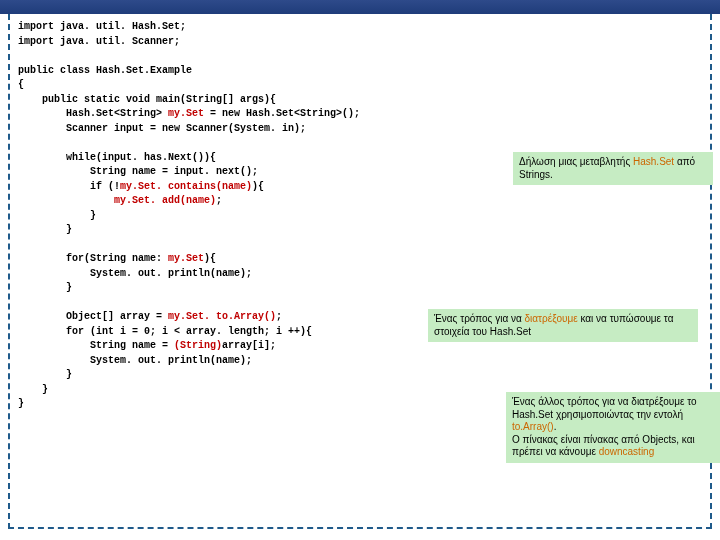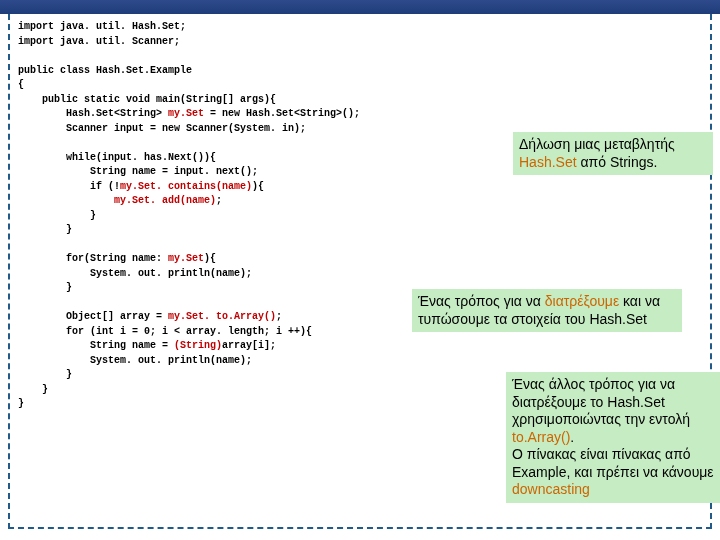--- a/index.html
+++ b/index.html
@@ -30,23 +30,24 @@
     font-size: 10px;
     line-height: 1.45;
     white-space: pre;
     color: #000;
   }
   .hl-red { color: #c00000; }
   .callout {
     position: absolute;
     background: #c6ecc3;
     padding: 4px 6px;
-    font-size: 14px;
+    font-size: 10px;
     line-height: 1.25;
     color: #000;
+    margin-top: 20px;
   }
   .callout .orange { color: #cc6600; }
 </style>
 </head>
 <body>
 
 <div class="header-bar"></div>
 
 <div class="slide">
 
@@ -76,22 +77,22 @@
 <span>            System. out. println(name);</span>
 <span>        }</span>
 <span>    }</span>
 <span>}</span></div>
 
 <div class="callout" style="left:503px; top:118px; width:188px;">
   <span>Δήλωση μιας μεταβλητής </span><span class="orange">Hash.Set</span><span>  από Strings.</span>
 </div>
 
 
-<div class="callout" style="left:402px; top:275px; width:258px;">
+<div class="callout" style="left:418px; top:275px; width:258px;">
   <span>Ένας τρόπος για να </span><span class="orange">διατρέξουμε</span><span> και να τυπώσουμε τα στοιχεία του Hash.Set</span>
 </div>
 
 <div class="callout" style="left:496px; top:358px; width:210px;">
   <span>Ένας άλλος τρόπος για να διατρέξουμε το Hash.Set χρησιμοποιώντας την εντολή </span><span class="orange">to.Array()</span><span>.</span><br>
-  <span>Ο πίνακας είναι πίνακας από Example, και πρέπει να κάνουμε </span><span class="orange">downcasting</span>
+  <span>Ο πίνακας είναι πίνακας από Objects, και πρέπει να κάνουμε </span><span class="orange">downcasting</span>
 </div>
 
 </div>
 
 </body></html>

